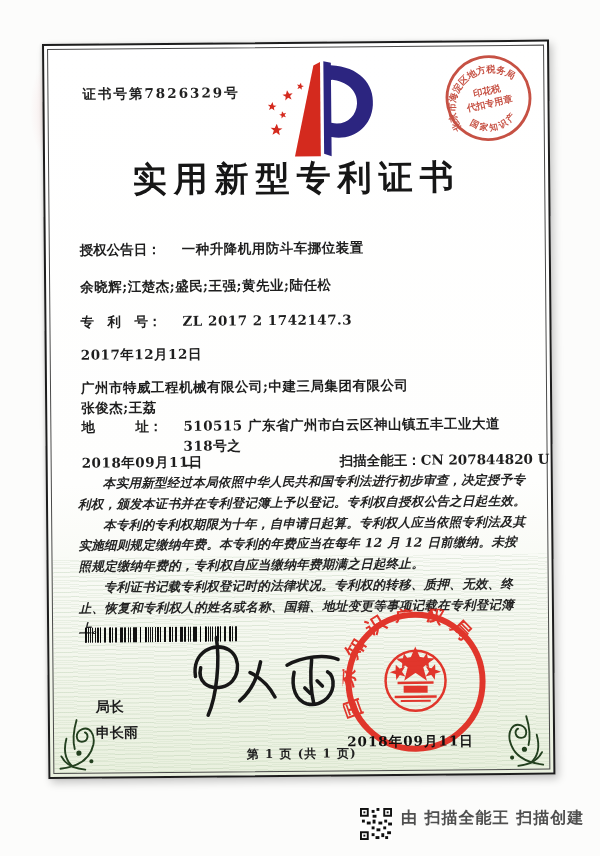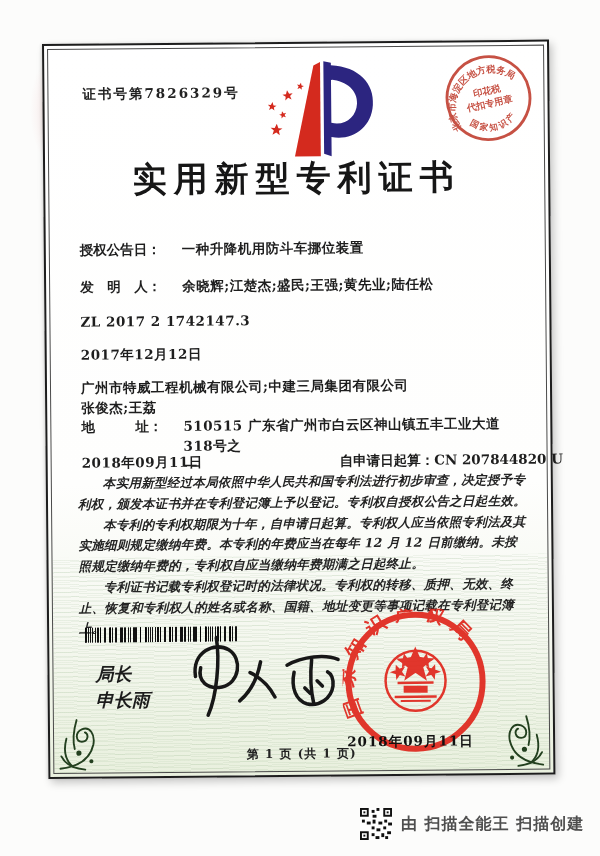--- a/index.html
+++ b/index.html
@@ -50,31 +50,31 @@
   }
   .body-text p{margin:0;text-indent:2em;letter-spacing:.3px;}
   
   .barcode{
     position:absolute;left:36px;top:582px;width:154px;height:15px;
     background:
       repeating-linear-gradient(90deg,#111 0 2px,transparent 2px 3px,#111 3px 4px,transparent 4px 7px,#111 7px 8px,transparent 8px 12px),
       repeating-linear-gradient(90deg,#111 0 1px,transparent 1px 5px);
     background-blend-mode:multiply;
   }
-  .director{position:absolute;left:46px;top:616px;font-size:18px;font-weight:700;color:#1c1c1c;line-height:26px;font-style:italic;}
+  .director{position:absolute;left:46px;top:648px;font-size:14px;font-weight:700;color:#1c1c1c;line-height:26px;}
   .signature{position:absolute;left:116px;top:580px;width:185px;height:102px;}
   
   .seal{position:absolute;left:293px;top:566px;width:146px;height:146px;opacity:.93;}
   .seal-date{position:absolute;left:297px;top:690px;font-size:13.5px;font-weight:700;color:#111;letter-spacing:1px;white-space:nowrap;}
   .page-footer{position:absolute;left:0;right:0;top:702px;text-align:center;font-size:12px;font-weight:700;color:#222;letter-spacing:1px;}
   .flourish{position:absolute;bottom:5px;width:62px;height:62px;}
   .flourish.fl-left{left:6px;}
   .flourish.fl-right{right:6px;transform:scaleX(-1);}
   
-  .scan-line{position:absolute;left:360px;top:808px;display:flex;align-items:center;gap:9px;}
+  .scan-line{position:absolute;left:360px;top:808px;display:flex;gap:9px;}
   .scan-line .qr{width:32px;height:32px;}
   .scan-text{font-family:"DejaVu Sans", sans-serif;font-size:16px;font-weight:700;color:#4e4e4e;letter-spacing:1px;white-space:nowrap;}
 </style>
 </head>
 <body>
 
 <div class="photo-smudge"></div>
 
 <div class="page">
   <div class="inner-border"></div>
@@ -116,42 +116,42 @@
     </g>
   </svg>
 
   <div class="title">实用新型专利证书</div>
 
   <div class="field-row r0">
     <span class="flabel">授权公告日：</span>
     <span class="fvalue">一种升降机用防斗车挪位装置</span>
   </div>
   <div class="field-row r1">
-    <span class="flabel">发　明　人：</span>
     <span class="fvalue">余晓辉;江楚杰;盛民;王强;黄先业;陆任松</span>
   </div>
   <div class="field-row r2">
+    <span class="flabel">专　利　号：</span>
     <span class="fvalue">ZL 2017 2 1742147.3</span>
   </div>
   <div class="field-row r3">
     <span class="fvalue">2017年12月12日</span>
   </div>
   <div class="field-row r4">
     <span class="fvalue">广州市特威工程机械有限公司;中建三局集团有限公司
 张俊杰;王荔</span>
   </div>
   <div class="field-row r5">
     <span class="flabel">地　　　址：</span>
     <span class="fvalue">510515 广东省广州市白云区神山镇五丰工业大道318号之
 一</span>
   </div>
   <div class="field-row r6">
     <span class="fvalue">2018年09月11日</span>
     <span class="grant-no">
-      <span>自申请日起算：</span>
+      <span>扫描全能王：</span>
       <span>CN 207844820 U</span>
     </span>
   </div>
 
   <div class="body-text">
     <p>本实用新型经过本局依照中华人民共和国专利法进行初步审查，决定授予专利权，颁发本证书并在专利登记簿上予以登记。专利权自授权公告之日起生效。</p>
     <p>本专利的专利权期限为十年，自申请日起算。专利权人应当依照专利法及其实施细则规定缴纳年费。本专利的年费应当在每年 12 月 12 日前缴纳。未按照规定缴纳年费的，专利权自应当缴纳年费期满之日起终止。</p>
     <p>专利证书记载专利权登记时的法律状况。专利权的转移、质押、无效、终止、恢复和专利权人的姓名或名称、国籍、地址变更等事项记载在专利登记簿上。</p>
   </div>
 

